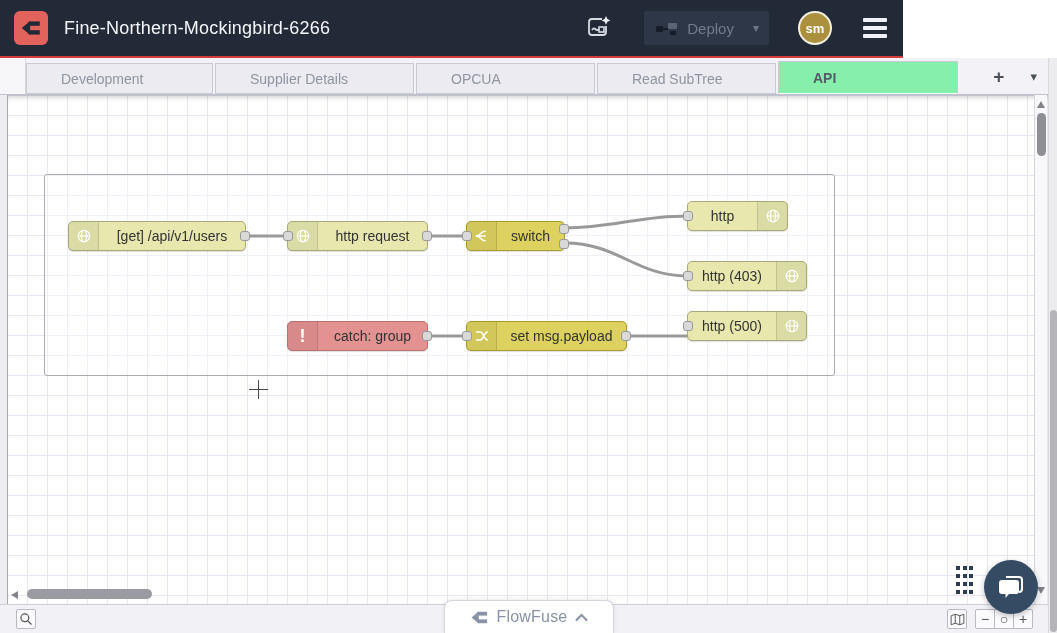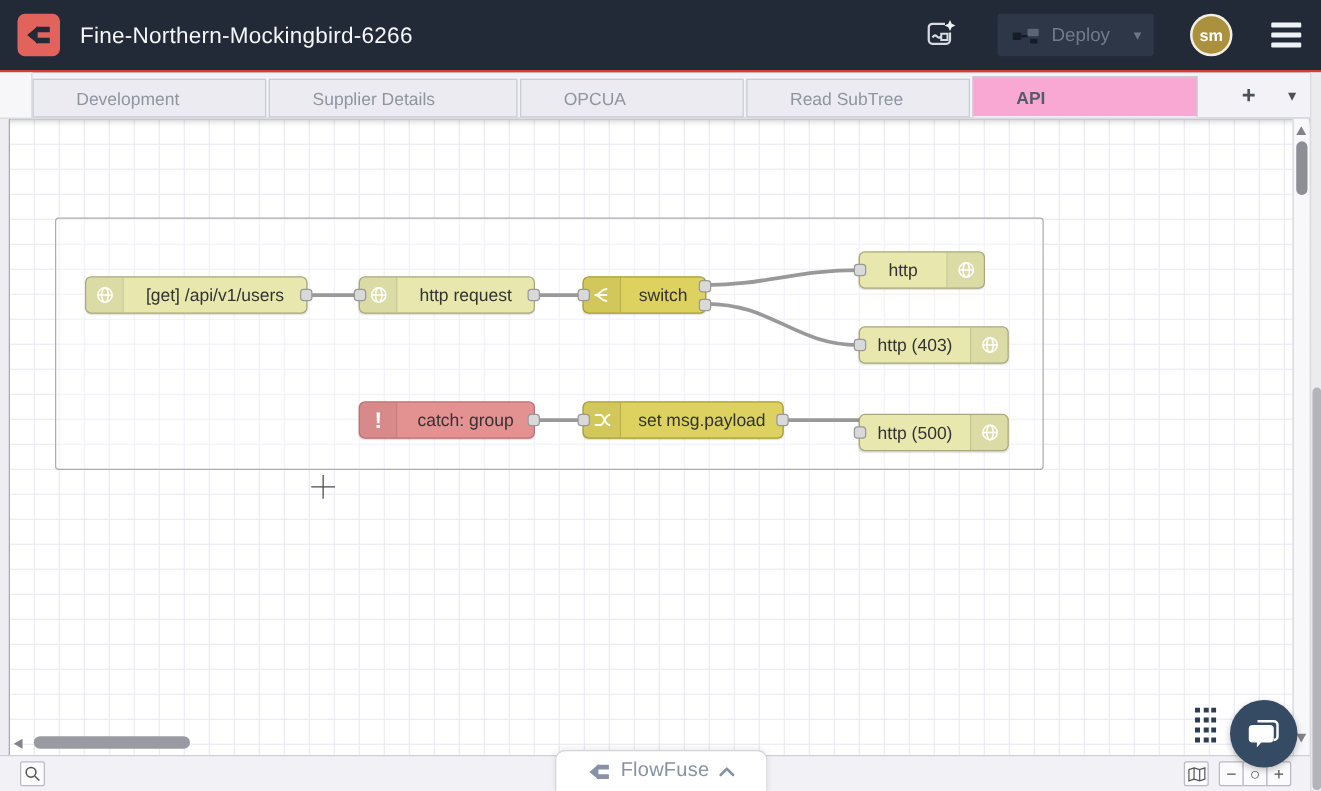--- a/index.html
+++ b/index.html
@@ -1,21 +1,21 @@
 <!DOCTYPE html>
 <html><head>
 <meta charset="utf-8">
 <style>
   * { margin:0; padding:0; box-sizing:border-box; }
   html,body { width:1057px; height:633px; overflow:hidden; }
   body { font-family:"Liberation Sans","DejaVu Sans",sans-serif; background:#fff; }
   #app { position:relative; width:1057px; height:633px; overflow:hidden; background:#fff; }
 
   
-  .header { position:absolute; left:0; top:0; width:1057px; height:58px;
+  .header { position:absolute; left:0; top:0; width:903px; height:58px;
     background:#222a38; border-bottom:2px solid #d83b3b;
     display:flex; align-items:center; padding:0 14px; }
   .logo-box { width:34px; height:34px; background:#e2625c; border-radius:6px;
     display:flex; align-items:center; justify-content:center; flex:0 0 auto; }
   .header-title { color:#f4f6f9; font-size:18px; margin-left:16px; letter-spacing:.2px; font-weight:400; }
   .header-right { margin-left:auto; display:flex; align-items:center; gap:29px; }
   .ai-btn { width:34px; height:34px; display:flex; align-items:center; justify-content:center; cursor:pointer; }
   .deploy-btn { height:34px; background:#2d3748; border-radius:3px; display:flex; align-items:center;
     padding:0 10px 0 12px; gap:9px; cursor:default; }
   .deploy-label { color:#717b8c; font-size:15px; }
@@ -25,21 +25,21 @@
   .hamburger { display:flex; flex-direction:column; gap:4px; cursor:pointer; padding:4px 2px; }
   .hamburger span { display:block; width:24px; height:4px; background:#eef1f5; border-radius:1px; }
 
   
   .tabbar { position:absolute; left:0; top:58px; width:1057px; height:37px; background:#f3f3f7;
     border-bottom:1px solid #bfc2cc; display:flex; align-items:flex-end; }
   .tab-spacer { width:26px; height:36px; border-right:1px solid #d7d8e0; background:#f7f7fa; }
   .tab { height:31px; margin-right:2px; background:#ebebf1; border:1px solid #c8cad4;
     display:flex; align-items:center; padding-left:34px; font-size:14px; color:#8f95a1;
     cursor:pointer; white-space:nowrap; }
-  .tab.active { height:33px; background:#f9a8d4; border-bottom:1px solid #fff; color:#555c69; font-weight:bold; }
+  .tab.active { height:33px; background:#86efac; border-bottom:1px solid #fff; color:#555c69; font-weight:bold; }
   .tab-controls { margin-left:auto; display:flex; align-items:center; gap:26px; padding:0 20px 8px 0; }
   .tab-add { color:#4c5158; font-size:19px; font-weight:bold; line-height:1; cursor:pointer; }
   .tab-caret { color:#4c5158; font-size:13px; line-height:1; cursor:pointer; }
 
   
   .canvas { position:absolute; left:0; top:95px; width:1057px; height:509px; background:#fff; cursor:crosshair;
     background-image:
       linear-gradient(to right,#e7e7f3 1px,transparent 1px),
       linear-gradient(to bottom,#e7e7f3 1px,transparent 1px);
     background-size:20px 20px; background-position:7px 0;
@@ -272,21 +272,21 @@
         <svg width="16" height="16" viewBox="0 0 20 20" fill="none" stroke="#fff" stroke-width="1.8" stroke-linecap="round">
           <path d="M3,5 H8 C12,5 12,15 17,15"></path>
             <path d="M3,15 H8 C12,15 12,5 17,5"></path>
         </svg>
       </span>
       <span class="nlabel">set msg.payload</span>
       <span class="port in"></span>
       <span class="port out"></span>
     </div>
 
-    <div class="node light" style="left:687px;top:236px;width:120px">
+    <div class="node light" style="left:687px;top:216px;width:120px">
       <span class="nlabel">http (500)</span>
       <span class="nicon right">
         <svg width="16" height="16" viewBox="0 0 20 20" fill="none" stroke="#fff" stroke-width="1.5">
           <circle cx="10" cy="10" r="7.2"></circle>
             <ellipse cx="10" cy="10" rx="3.2" ry="7.2"></ellipse>
             <path d="M3 10 H17"></path>
         </svg>
       </span>
       <span class="port in"></span>
     </div>

